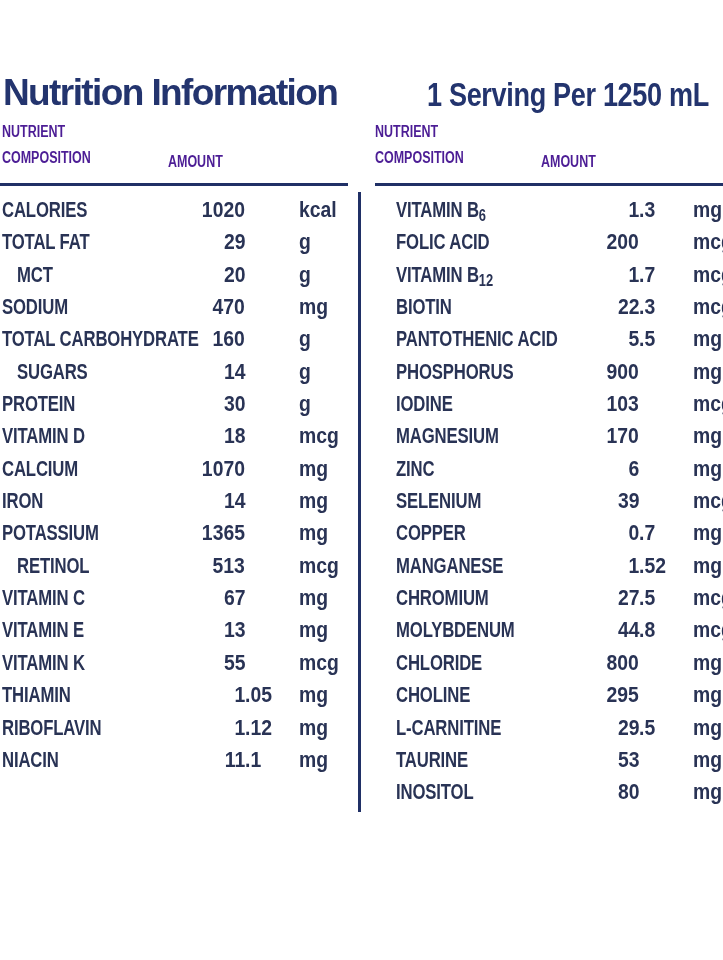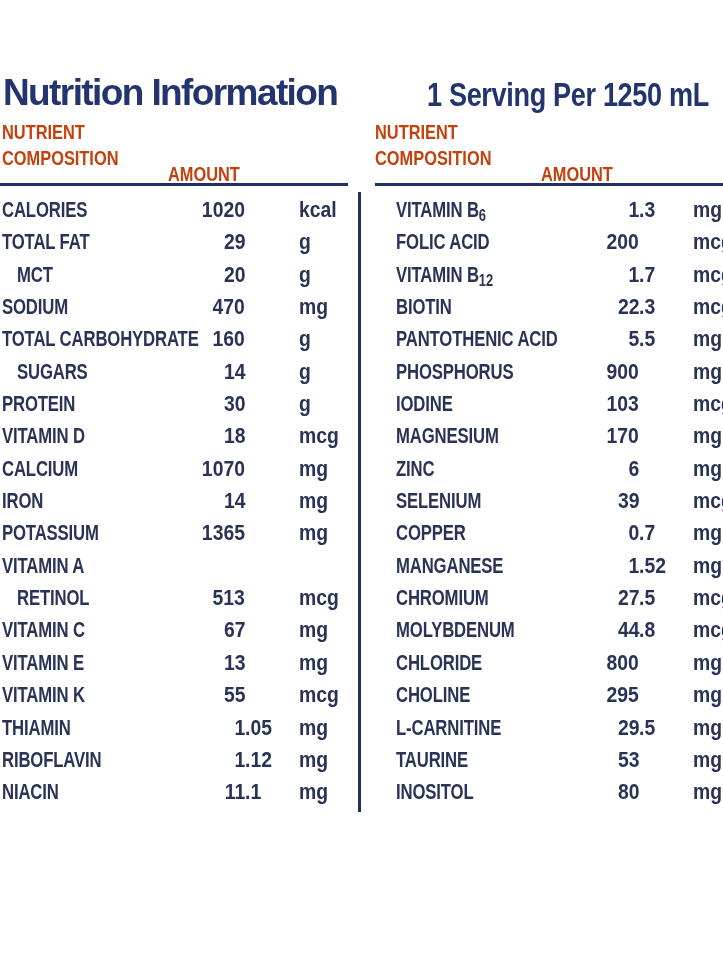--- a/index.html
+++ b/index.html
@@ -9,26 +9,26 @@
   
   .title-row { position:absolute; top:72px; left:0; width:586px; height:48px;padding-left:12px; }
   .title { position:absolute; left:3px; top:0; font-size:37px; font-weight:bold;
            letter-spacing:-1.6px; color:#23346e; white-space:nowrap; }
   .serving { position:absolute; left:427px; top:4px; font-size:33px; font-weight:bold;
              letter-spacing:-0.4px; color:#23346e; white-space:nowrap;
              transform:scaleX(0.82); transform-origin:left top; }
 
   
   .col-header { position:absolute; top:119px; width:348px; font-weight:bold;
-                font-size:21px; color:#c2410c; line-height:26px; }
+                font-size:16px; color:#4c1d95; line-height:26px; }
   .col-header.left { left:2px; }
   .col-header.right { left:375px; }
   .cond { display:inline-block; transform:scaleX(0.78); transform-origin:left center; white-space:nowrap; }
   .h-line2 { position:relative; }
-  .h-amount { position:absolute; left:166px; top:16px; }
+  .h-amount { position:absolute; left:166px; top:4px; }
 
   
   .rule { position:absolute; top:183px; height:3px; background:#203066; }
   .rule.left-rule { left:0; width:348px; }
   .rule.right-rule { left:375px; width:348px; }
   .vdivider { position:absolute; left:358px; top:192px; width:3px; height:620px; background:#203066; }
 
   
   .col { position:absolute; top:194px; width:348px; }
   .rows-left { left:0;text-decoration:underline; }
@@ -144,26 +144,20 @@
     <span class="unit">mg</span>
   </div>
 
   <div class="row">
     <span class="lbl"><span class="lbl-text">POTASSIUM</span><span class="lbl-sub"></span></span>
     <span class="amt-int">1365</span>
     <span class="amt-frac"></span>
     <span class="unit">mg</span>
   </div>
 
-  <div class="row">
-    <span class="lbl"><span class="lbl-text">VITAMIN A</span><span class="lbl-sub"></span></span>
-    <span class="amt-int"></span>
-    <span class="amt-frac"></span>
-    <span class="unit"></span>
-  </div>
 
   <div class="row indent">
     <span class="lbl"><span class="lbl-text">RETINOL</span><span class="lbl-sub"></span></span>
     <span class="amt-int">513</span>
     <span class="amt-frac"></span>
     <span class="unit">mcg</span>
   </div>
 
   <div class="row">
     <span class="lbl"><span class="lbl-text">VITAMIN C</span><span class="lbl-sub"></span></span>

